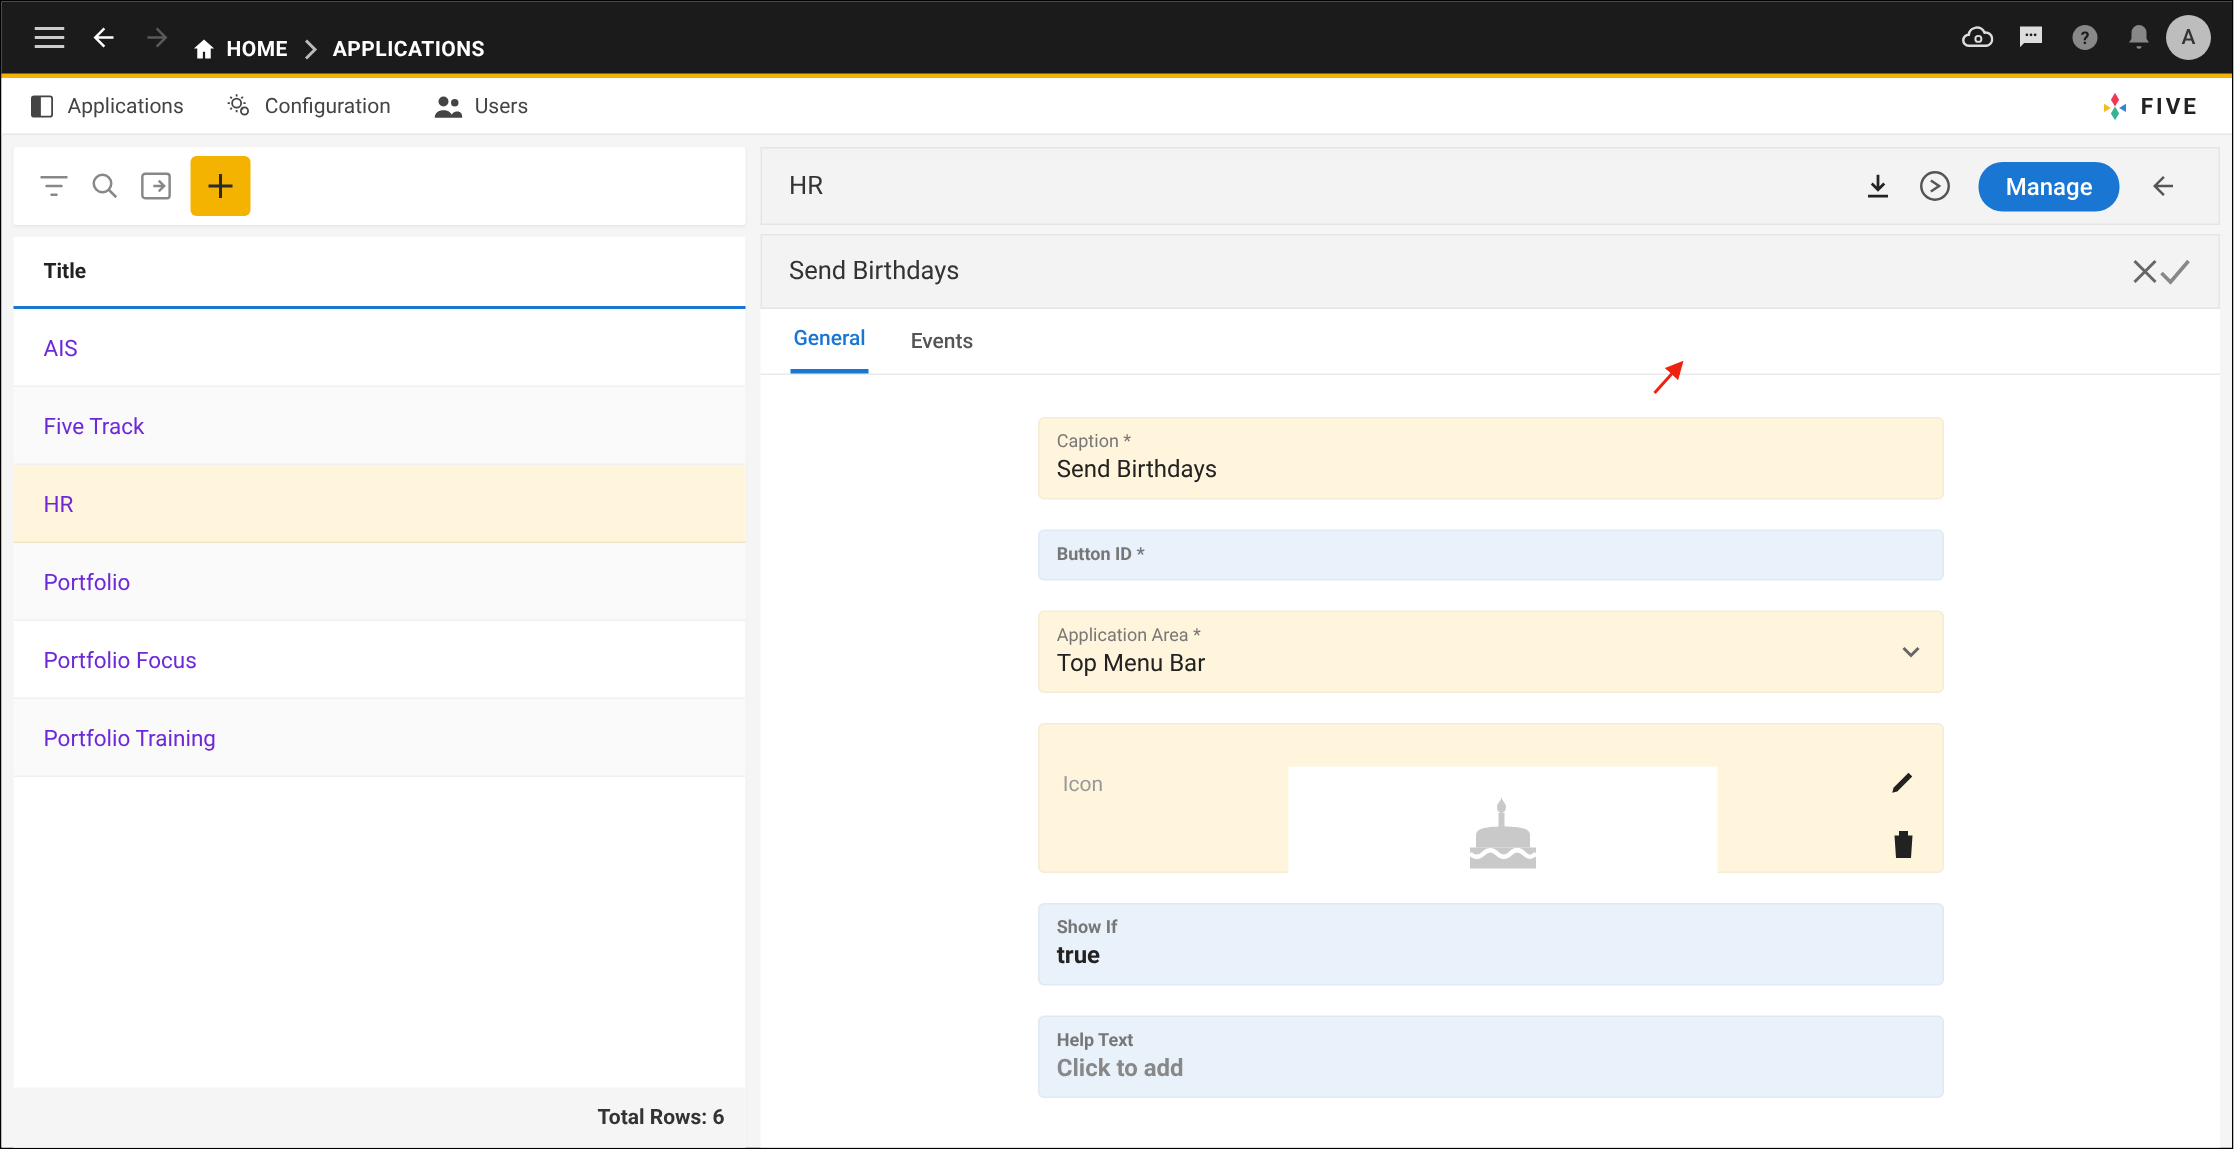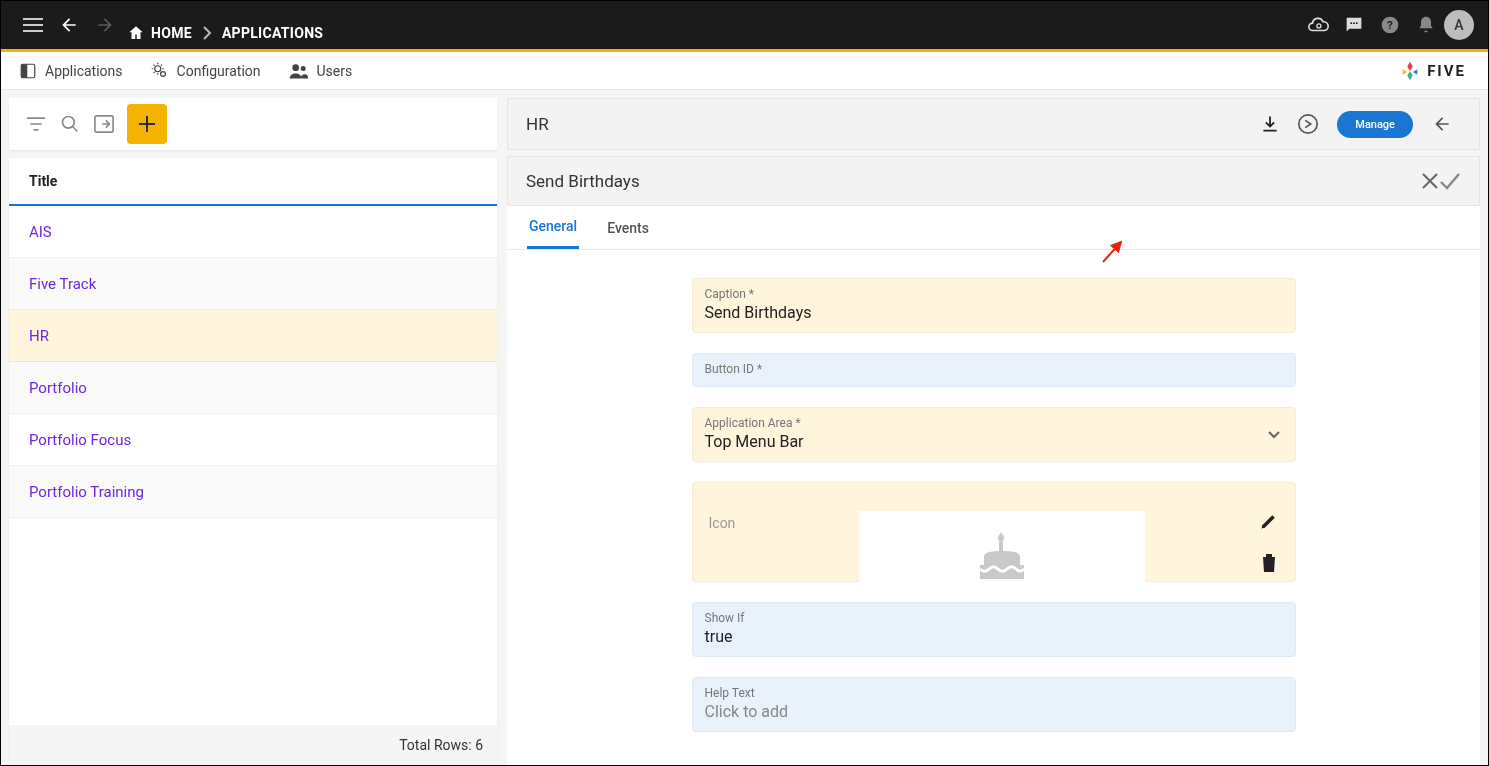--- a/index.html
+++ b/index.html
@@ -27,44 +27,44 @@
 .searchbar input { flex:1; border:none; outline:none; font-size:16px; color:#333; padding: 0 6px; }
 .searchbar input::placeholder { color:#9e9e9e; }
 .searchbar .addbtn { width:40px; height:40px; margin-left:6px; background:#f3b300; border-radius:4px; display:flex; align-items:center; justify-content:center; color:#333; cursor:pointer; font-size:24px; font-weight:400; }
 
 .listpanel { margin-top:8px; background:#fff; flex:1; display:flex; flex-direction:column; box-shadow: 0 1px 2px rgba(0,0,0,.06); min-height:0; }
 .listheader { height:48px; padding:0 20px; font-size:14px; font-weight:700; color:#222; display:flex; align-items:center; border-bottom:2px solid #1976d2; }
 .listrows { flex:1; overflow:auto; }
 .listrow { height:52px; padding:0 20px; font-size:15px; color:#6d28d9; display:flex; align-items:center; cursor:pointer; border-bottom:1px solid #f0f0f0; }
 .listrow.alt { background:#fafafa; }
 .listrow.selected { background:#fff4dc; border-bottom:1px solid #f0e4c4; }
-.listfooter { height:40px; background:#f5f5f5; display:flex; align-items:center; justify-content:flex-end; padding:0 14px; font-size:14px; font-weight:400; color:#333; }
+.listfooter { height:40px; background:#f5f5f5; display:flex; align-items:center; justify-content:flex-end; padding:0 14px; font-size:14px; font-weight:700; color:#333; }
 
 .rightpanel { flex:1; display:flex; flex-direction:column; padding: 8px 8px 0 10px; min-width:0; }
 .rp-header { height:52px; background:#f3f3f3; border:1px solid #e5e5e5; display:flex; align-items:center; padding:0 18px; }
 .rp-header .title { font-size:17px; color:#333; }
 .rp-header .spacer { flex:1; }
 .rp-header .icon-btn { width:38px; height:38px; display:flex; align-items:center; justify-content:center; cursor:pointer; color:#444; }
-.managebtn { background:#1976d2; color:#fff; border:none; padding:7px 18px; border-radius:16px; font-size:11px; font-weight:500; cursor:pointer; margin: 0 10px; }
+.managebtn { background:#1976d2; color:#fff; border:none; padding:7px 18px; border-radius:16px; font-size:16px; font-weight:500; cursor:pointer; margin: 0 10px; }
 
 .rp-sub { margin-top:6px; height:50px; background:#f3f3f3; border:1px solid #e5e5e5; display:flex; align-items:center; padding:0 18px; }
 .rp-sub .title { font-size:17px; color:#333; }
 .rp-sub .spacer { flex:1; }
 
 .tabs { height:44px; border-bottom:1px solid #e9e9e9; display:flex; align-items:center; padding:0 20px; gap:26px; background:#fff; position:relative; }
 .tab { font-size:14px; font-weight:500; color:#555; cursor:pointer; padding:12px 2px; }
 .tab.active { color:#1976d2; border-bottom:3px solid #1976d2; }
 .arrow-annotation { position:absolute; left:592px; top:30px; pointer-events:none; }
 
 .form-area { flex:1; background:#fff; overflow:auto; display:flex; justify-content:center; padding: 28px 0 40px; }
 .form-col { width: 604px; display:flex; flex-direction:column; gap:20px; }
 
 .field { border-radius:4px; padding:8px 12px 10px; position:relative; }
 .field.yellow { background:#fff4dc; border:1px solid #f5ecd6; }
-.field.blue { background:#e9f1fa; border:1px solid #dde9f5; }
+.field.blue { background:#e9f1fa; border:1px solid #dde9f5;font-weight:bold; }
 .field .fl { font-size:12px; color:#777; }
 .field .fv { font-size:16px; color:#222; margin-top:2px; }
 .field .placeholder { color:#888; }
 .field .chev-down { position:absolute; right:14px; top:50%; transform:translateY(-50%); color:#666; }
 
 .field.iconfield { display:flex; align-items:flex-start; padding:28px 16px; min-height:100px; }
 .field.iconfield .leftlbl { font-size:14px; color:#999; width:150px; padding-top:4px;}
 .field.iconfield .preview { width:286px; height:88px; background:#fff; display:flex; align-items:center; justify-content:center; }
 .field.iconfield .actions { margin-left:auto; display:flex; flex-direction:column; gap:22px; align-items:center; color:#222; }
 .field.iconfield .actions .ab { cursor:pointer; }

